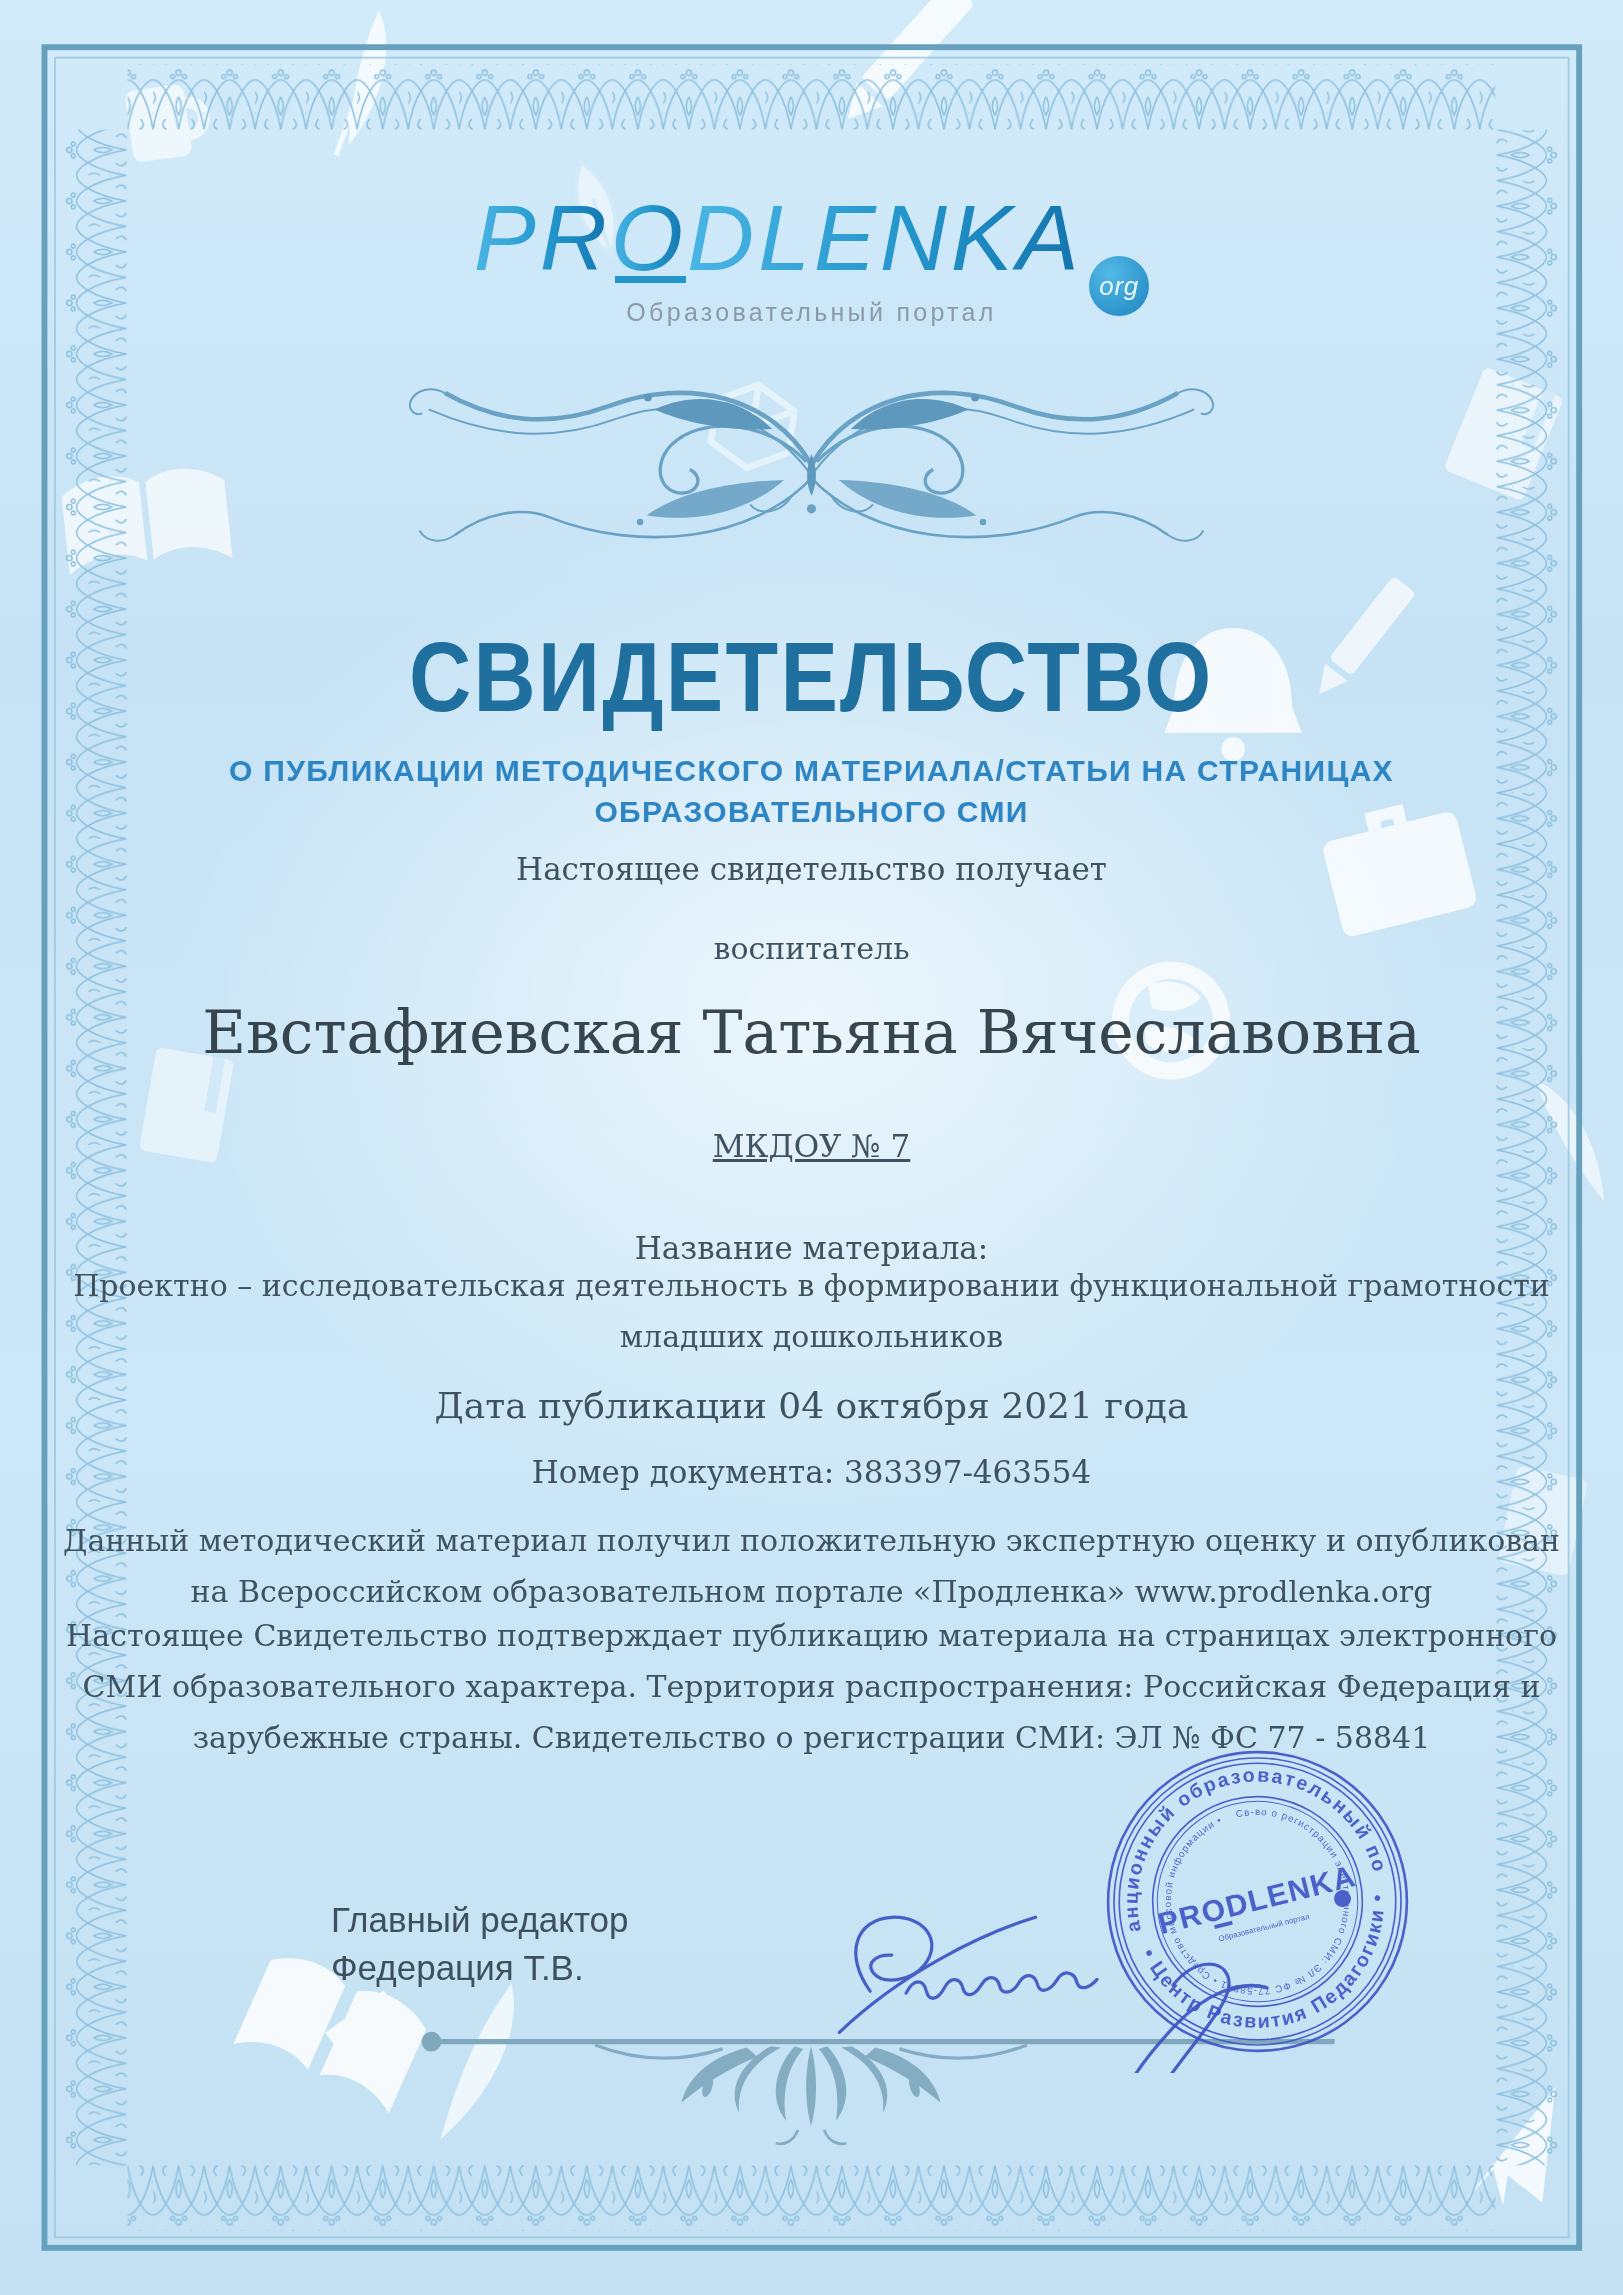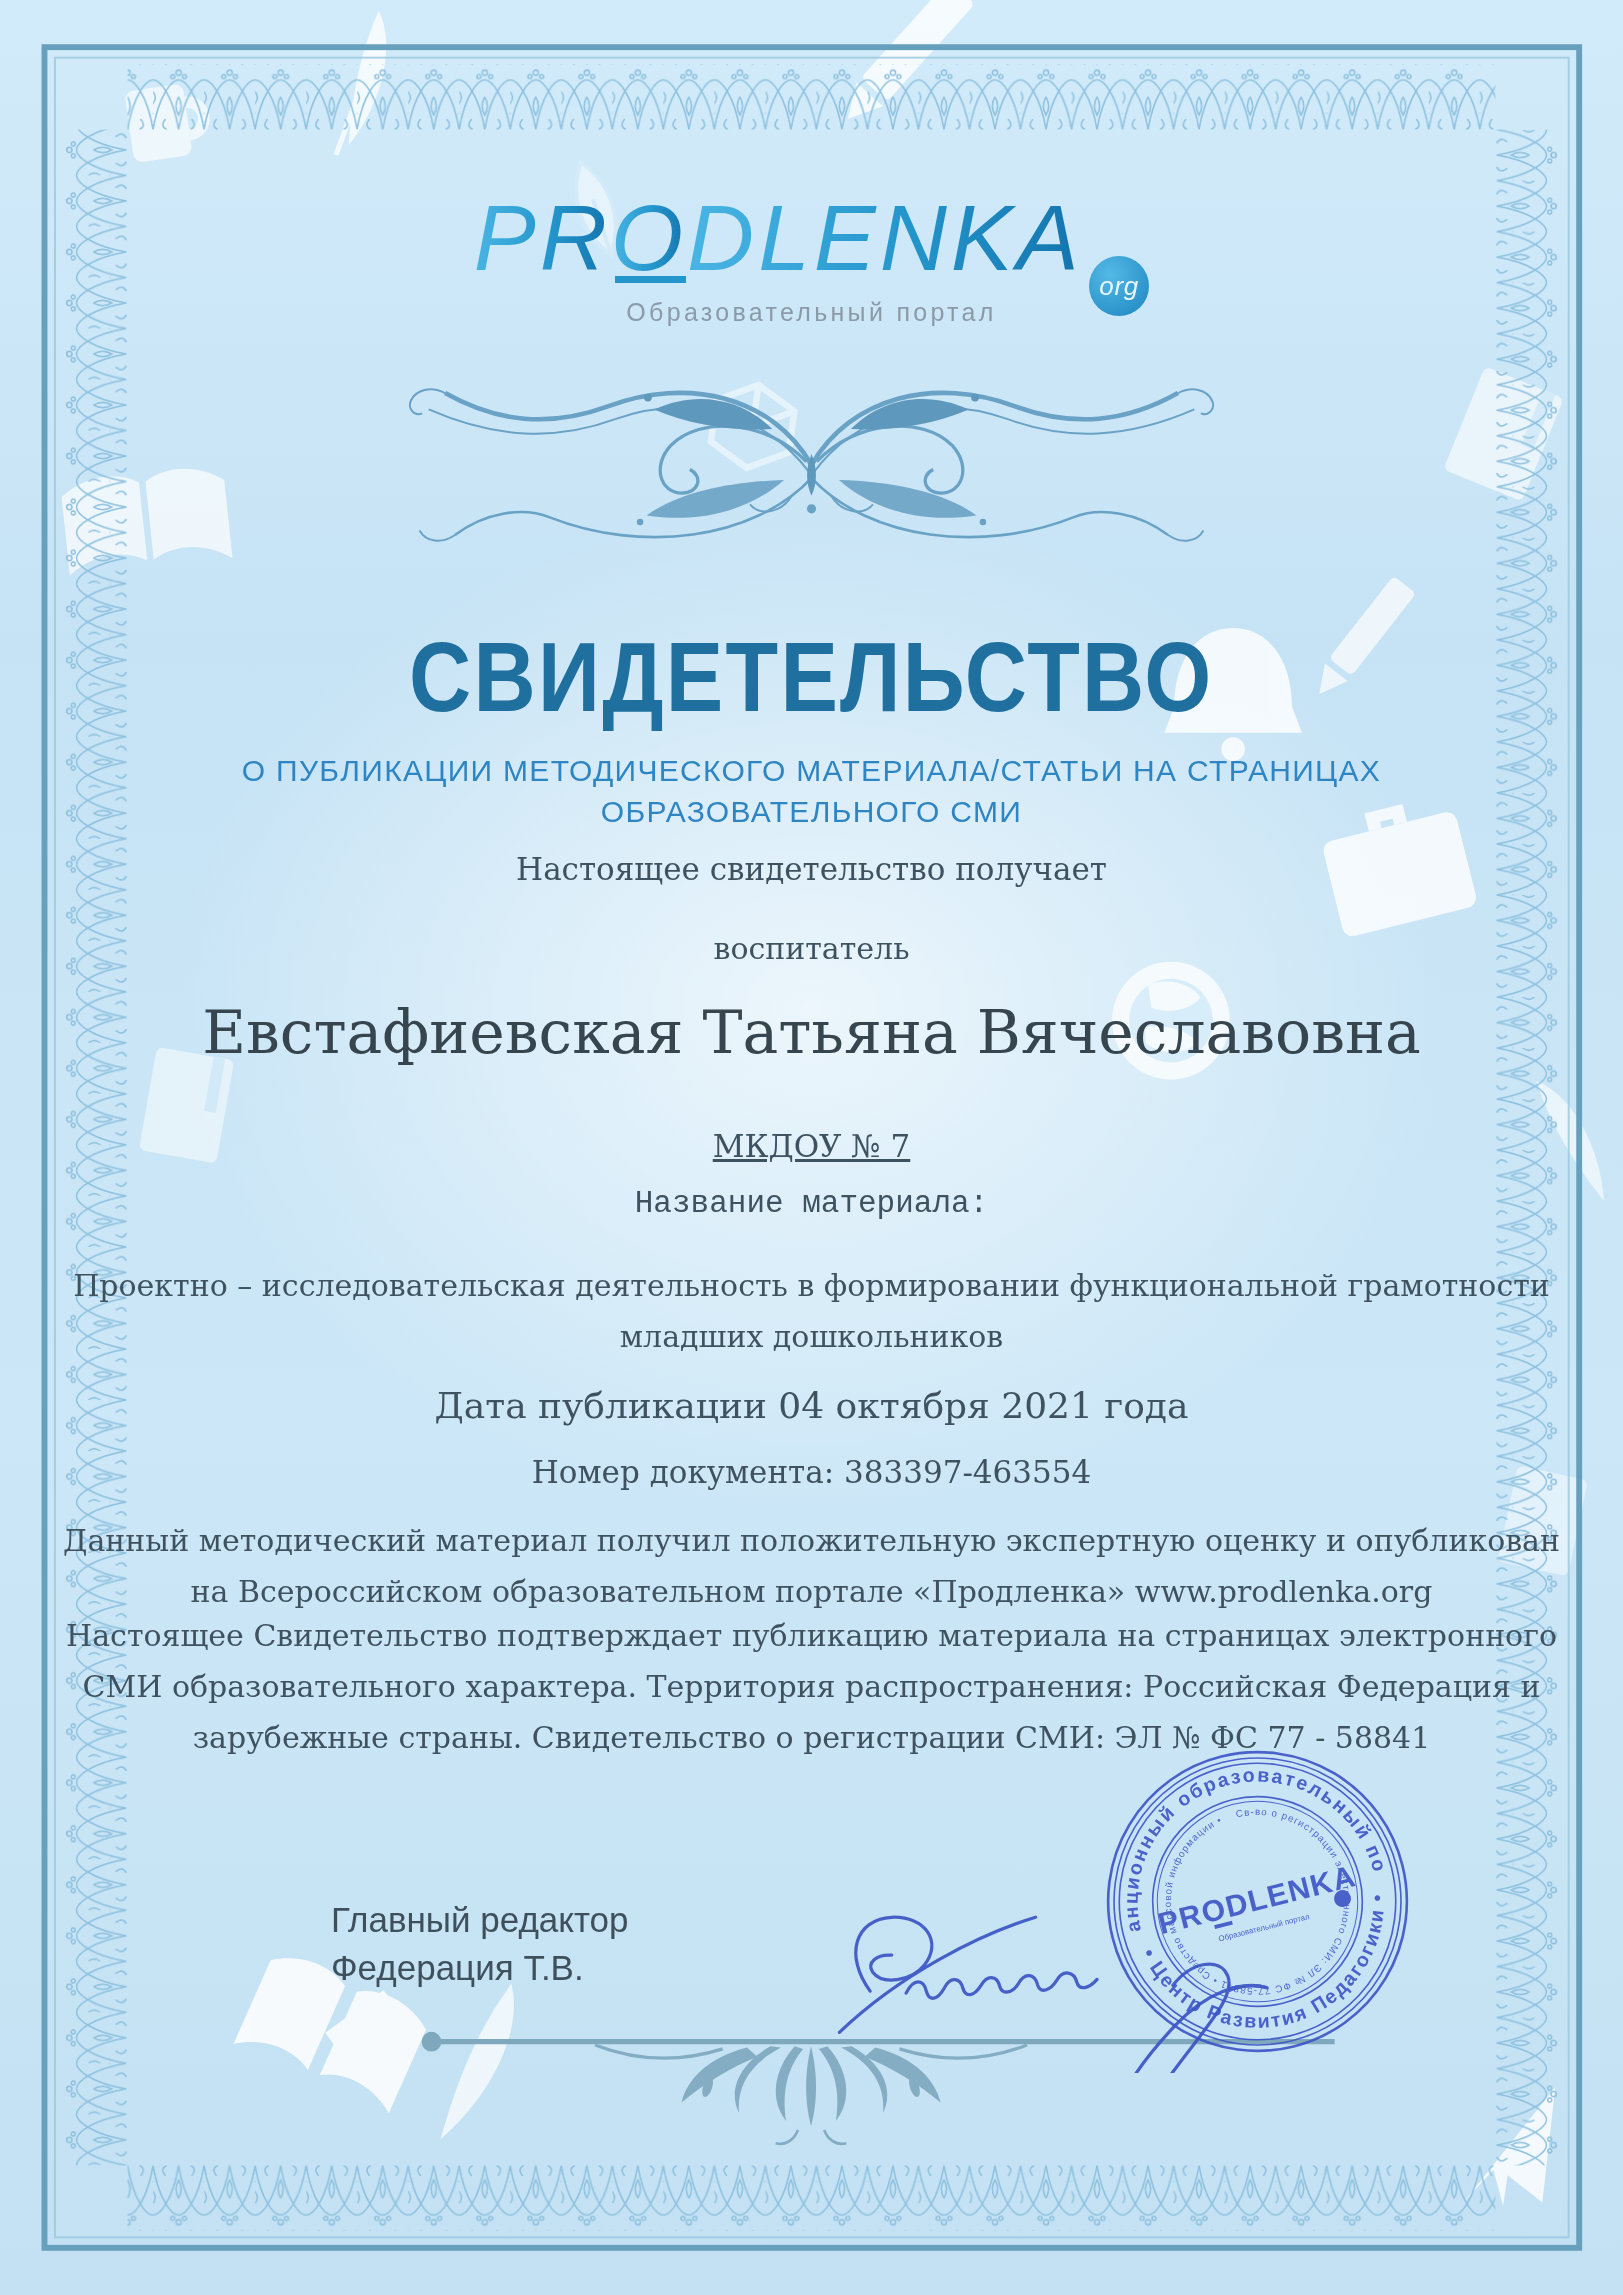--- a/index.html
+++ b/index.html
@@ -29,29 +29,29 @@
     display:inline-block;vertical-align:-25px;margin-left:6.5px;
     width:60px;height:60px;border-radius:50%;
     background:radial-gradient(circle at 35% 30%,#53b9e6,#1d85c0);
     color:#eaf6fd;font-size:26px;line-height:60px;text-align:center;letter-spacing:0.7px;
   }
   .logo-tagline{top:298px;font-size:25px;letter-spacing:3.3px;color:#8b9aa8;}
 
   
   .cert-title{top:620px;color:#20709f;font-weight:bold;font-size:99px;}
   .cert-title>span{display:inline-block;transform:scaleX(.87);letter-spacing:2.6px;white-space:nowrap;}
-  .cert-sub{top:750px;color:#2e85c3;font-weight:normal;font-size:30px;letter-spacing:1.3px;line-height:41px;}
+  .cert-sub{top:750px;color:#2e85c3;font-weight:bold;font-size:30px;letter-spacing:1.3px;line-height:41px;}
 
   
   .serif{font-family:"DejaVu Serif","Liberation Serif",serif;color:#3f5260;}
   .intro{top:851px;font-size:31px;}
   .role{top:931px;font-size:30px;}
   .name{top:997px;font-size:60px;color:#36454e;}
   .orgline{top:1128px;font-size:31px;text-decoration:underline;}
-  .mat-label{top:1186px;font-size:31px;font-family:Liberation Mono, monospace;}
+  .mat-label{top:1230px;font-size:31px;}
   .mat-title{top:1260px;font-size:30px;line-height:51px;}
   .date-line{top:1385px;font-size:36px;}
   .num-line{top:1454px;font-size:31px;}
   .para1{top:1515px;font-size:30px;line-height:51px;}
   .para2{top:1610px;font-size:30px;line-height:51px;}
 
   
   .editor{left:331px;top:1896px;font-size:35px;line-height:48px;color:#3e505c;font-weight:400;}
   .sig-svg{left:808px;top:1857px;}
   .stamp-svg{left:1097px;top:1741px;}

